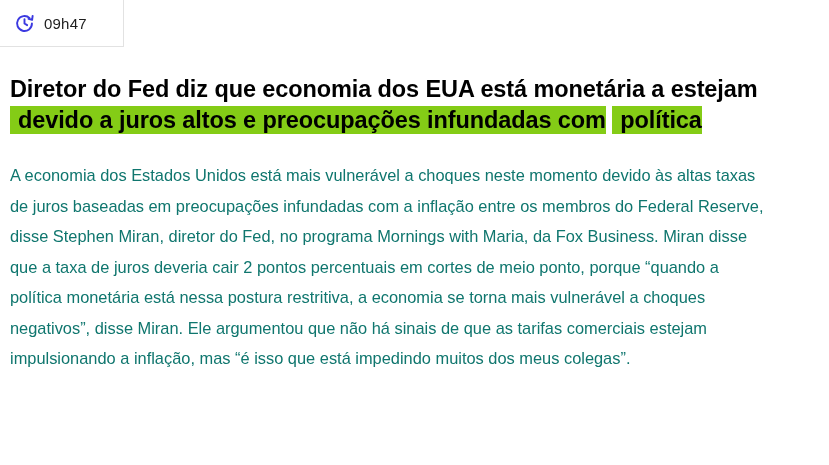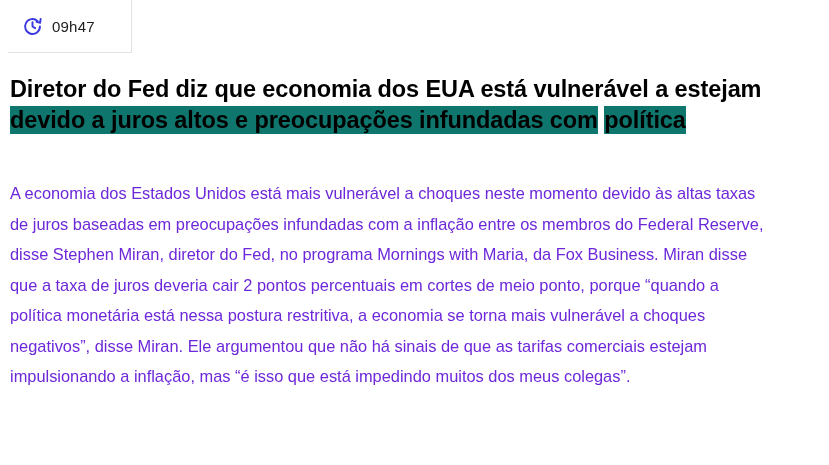--- a/index.html
+++ b/index.html
@@ -17,24 +17,24 @@
   .page {
     position: relative;
     width: 829px;
     height: 465px;
     box-sizing: border-box;
   }
 
   
   .time-bar {
     position: absolute;
-    left: 8px;
+    left: 0px;
     top: 0px;
     width: 124px;
-    height: 53px;
+    height: 47px;
     background: #ffffff;
     border-bottom: 1px solid #e2e2e2;
     border-right: 1px solid #e2e2e2;
     display: flex;
     align-items: center;
     padding-left: 14px;
     box-sizing: border-box;
   }
   .clock-icon {
     width: 21px;
@@ -56,35 +56,35 @@
     left: 10px;
     top: 58px;
     width: 770px;
     font-size: 23.5px;
     font-weight: bold;
     line-height: 31px;
     color: #000000;
     letter-spacing: -0.1px;
   }
   .hl {
-    background: #0f766e;
+    background: #84cc16;
     box-decoration-break: clone;
     -webkit-box-decoration-break: clone;
-    padding: 1px 0 1px 0;
+    padding: 1px 0 1px 8px;
   }
 
   
   .article-body {
     position: absolute;
     left: 10px;
-    top: 178px;
+    top: 160px;
     width: 762px;
     font-size: 16.4px;
     line-height: 30.5px;
-    color: #6d28d9;
+    color: #0f766e;
     text-align: left;
   }
   .article-body p {
     margin: 0;
   }
 </style>
 </head>
 <body>
 
 <div class="page">
@@ -93,19 +93,19 @@
     <span class="clock-icon-wrap">
       <svg class="clock-icon" viewBox="0 0 24 24" fill="none" xmlns="http://www.w3.org/2000/svg" aria-hidden="true">
         <path d="M20.5 12a8.5 8.5 0 1 1-2.6-6.1" stroke="#3b39e0" stroke-width="2.2" stroke-linecap="round" fill="none"></path>
         <path d="M21.3 3.4l-0.6 4.4-4.2-1.1" stroke="#3b39e0" stroke-width="2.2" stroke-linecap="round" stroke-linejoin="round" fill="none"></path>
         <path d="M12 7.2V12l3 1.9" stroke="#3b39e0" stroke-width="2.2" stroke-linecap="round" stroke-linejoin="round" fill="none"></path>
       </svg>
     </span>
     <span class="time-text">09h47</span>
   </div>
 
-  <h1 class="headline"><span>Diretor do Fed diz que economia dos EUA está vulnerável a </span><span>estejam </span><span class="hl">devido a juros altos e preocupações infundadas com</span> <span class="hl">política</span></h1>
+  <h1 class="headline"><span>Diretor do Fed diz que economia dos EUA está monetária a </span><span>estejam </span><span class="hl">devido a juros altos e preocupações infundadas com</span> <span class="hl">política</span></h1>
 
   <div class="article-body">
     <p>A economia dos Estados Unidos está mais vulnerável a choques neste momento devido às altas taxas de juros baseadas em preocupações infundadas com a inflação entre os membros do Federal Reserve, disse Stephen Miran, diretor do Fed, no programa Mornings with Maria, da Fox Business. Miran disse que a taxa de juros deveria cair 2 pontos percentuais em cortes de meio ponto, porque “quando a política monetária está nessa postura restritiva, a economia se torna mais vulnerável a choques negativos”, disse Miran. Ele argumentou que não há sinais de que as tarifas comerciais estejam impulsionando a inflação, mas “é isso que está impedindo muitos dos meus colegas”.</p>
   </div>
 
 </div>
 
 </body></html>

